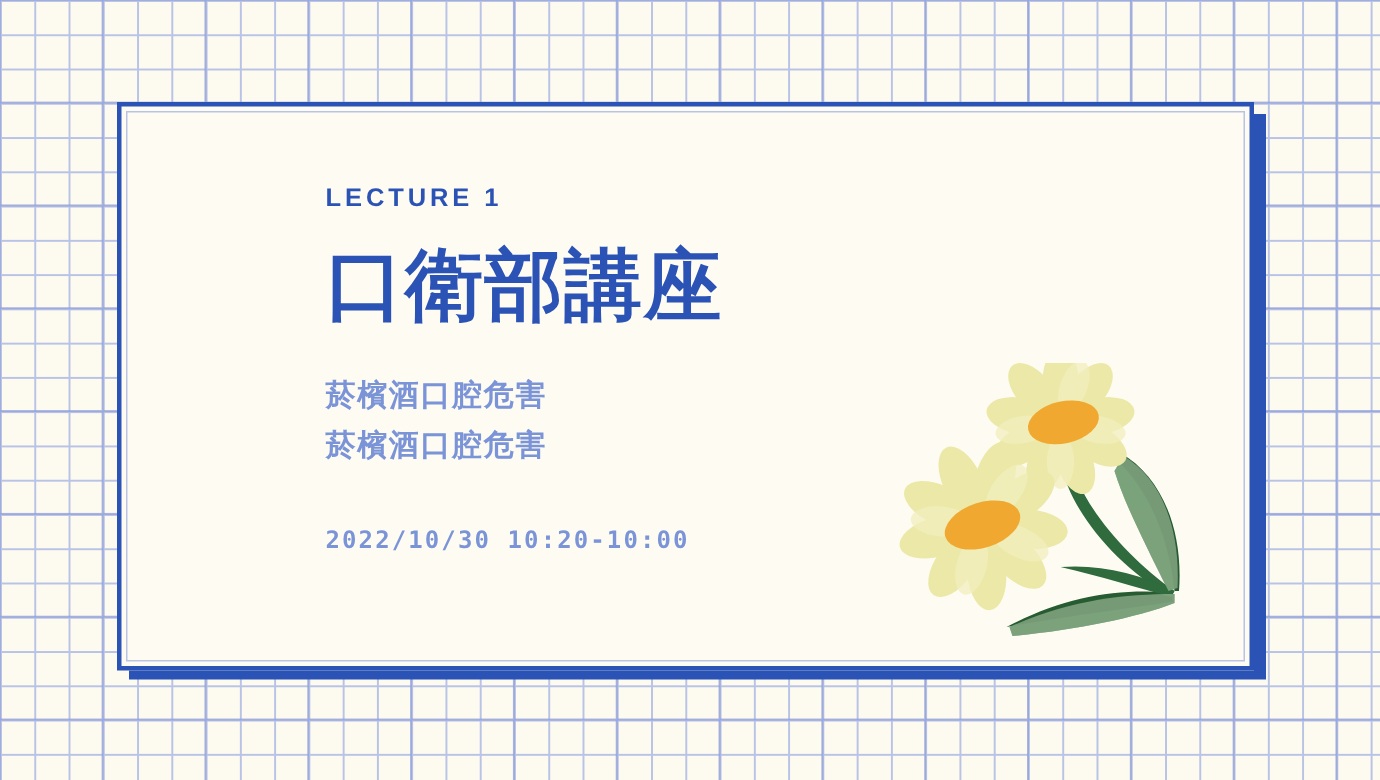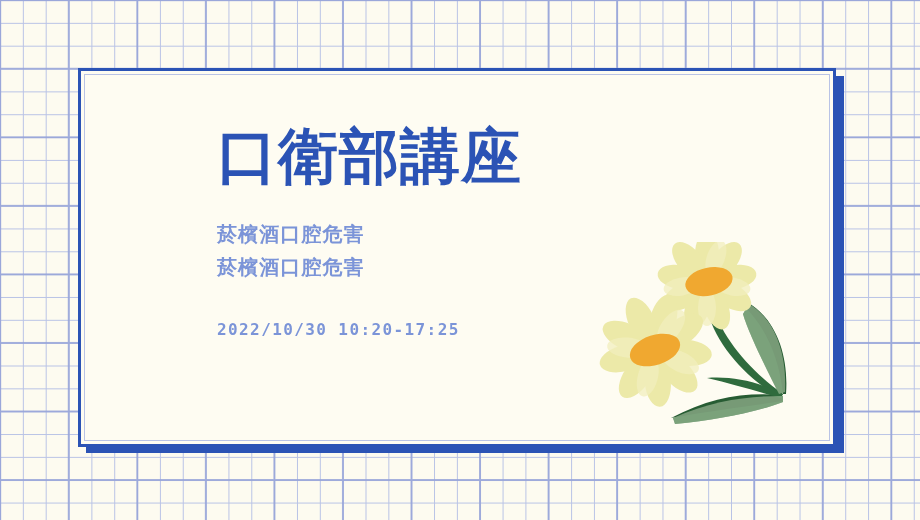--- a/index.html
+++ b/index.html
@@ -77,21 +77,21 @@
   #lecture-label {
     font-size: 17px;
     font-weight: bold;
     letter-spacing: 2.6px;
     color: #2b53b5;
     line-height: 1;
     margin-bottom: 22px;
   }
 
   #main-title {
-    font-size: 60px;
+    font-size: 52px;
     font-weight: bold;
     color: #2b53b5;
     letter-spacing: 1px;
     line-height: 1.12;
     margin-bottom: 28px;
   }
 
   .subtitle-line {
     font-size: 20px;
     font-weight: bold;
@@ -137,30 +137,31 @@
 <div id="grid-fine"></div>
 <div id="grid-bold"></div>
 
 <div id="card-shadow"></div>
 
 <div id="card">
   <div id="card-inner-rule"></div>
 
   <div id="content">
 
+    <div id="lecture-label">LECTURE 1</div>
 
     <h1 id="main-title">口衛部講座</h1>
 
     <div>
       <div class="subtitle-line">菸檳酒口腔危害</div>
       <div class="subtitle-line">菸檳酒口腔危害</div>
     </div>
 
     <div id="meta-block">
-      <div id="event-datetime">2022/10/30 10:20-17:25</div>
+      <div id="event-datetime">2022/10/30 10:20-10:00</div>
     </div>
 
   </div>
 
   <svg id="flower-art" viewBox="0 0 230 200">
     <defs>
       <filter id="speckle">
         <feTurbulence type="fractalNoise" baseFrequency="0.9" numOctaves="3" result="noise"></feTurbulence>
         <feColorMatrix in="noise" type="saturate" values="0"></feColorMatrix>
         <feComponentTransfer result="spk">

